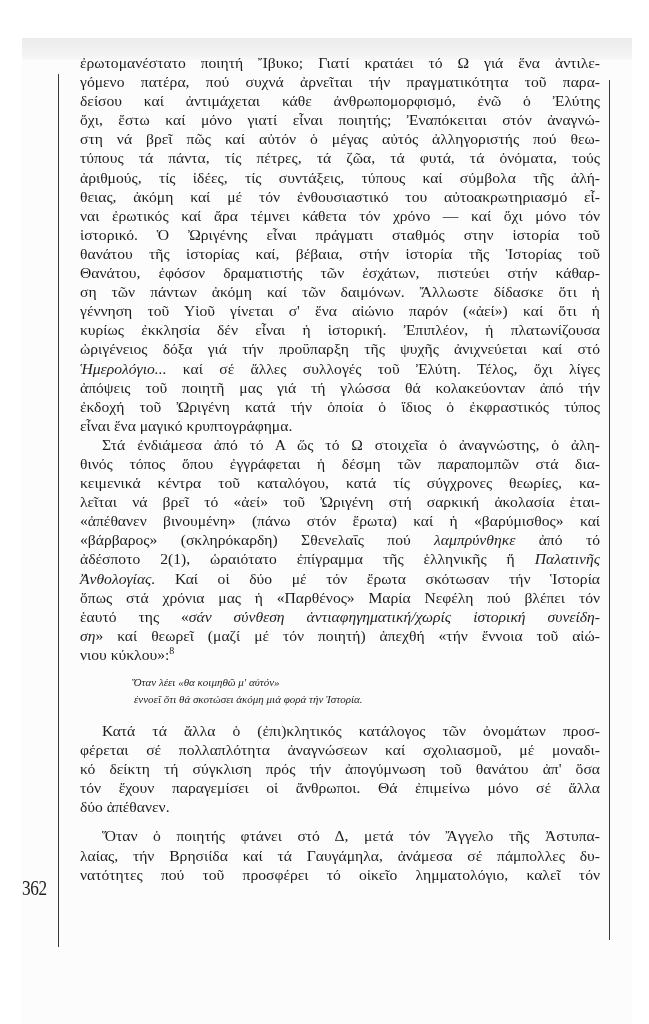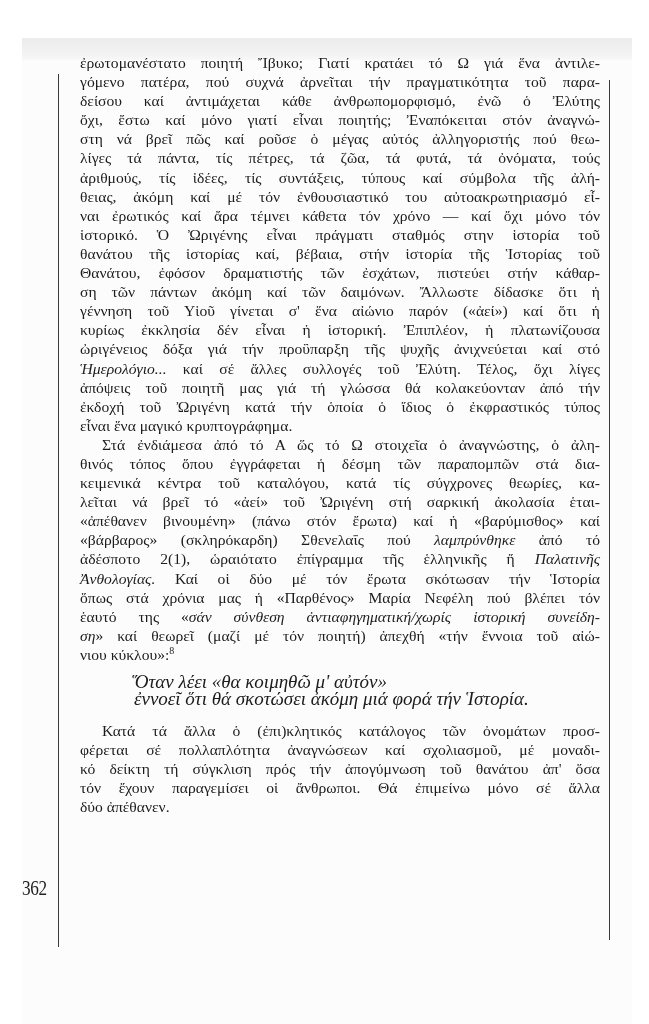--- a/index.html
+++ b/index.html
@@ -82,21 +82,21 @@
     .gap-small {
       height: 10px;
     }
     .gap-med {
       height: 14px;
     }
     .verse {
       display: block;
       padding-left: 52px;
       font-style: italic;
-      font-size: 19px;
+      font-size: 11px;
       line-height: 16.5px;
       white-space: nowrap;
     }
     .verse .vline {
       display: block;
     }
     .verse .vline.second {
       padding-left: 2px;
     }
     .it { font-style: italic; }
@@ -115,22 +115,22 @@
 <div class="rule-right"></div>
 <div class="page-number">362</div>
 
 <div class="text-block">
 
   <div>
     <span class="line">ἐρωτομανέστατο ποιητή Ἴβυκο; Γιατί κρατάει τό Ω γιά ἕνα ἀντιλε-</span>
     <span class="line">γόμενο πατέρα, πού συχνά ἀρνεῖται τήν πραγματικότητα τοῦ παρα-</span>
     <span class="line">δείσου καί ἀντιμάχεται κάθε ἀνθρωπομορφισμό, ἐνῶ ὁ Ἐλύτης</span>
     <span class="line">ὄχι, ἔστω καί μόνο γιατί εἶναι ποιητής; Ἐναπόκειται στόν ἀναγνώ-</span>
-    <span class="line">στη νά βρεῖ πῶς καί ροῦσε ὁ μέγας αὐτός ἀλληγοριστής πού θεω-</span>
-    <span class="line">λίγες τά πάντα, τίς πέτρες, τά ζῶα, τά φυτά, τά ὀνόματα, τούς</span>
+    <span class="line">στη νά βρεῖ πῶς καί αὐτόν ὁ μέγας αὐτός ἀλληγοριστής πού θεω-</span>
+    <span class="line">τύπους τά πάντα, τίς πέτρες, τά ζῶα, τά φυτά, τά ὀνόματα, τούς</span>
     <span class="line">ἀριθμούς, τίς ἰδέες, τίς συντάξεις, τύπους καί σύμβολα τῆς ἀλή-</span>
     <span class="line">θειας, ἀκόμη καί μέ τόν ἐνθουσιαστικό του αὐτοακρωτηριασμό εἶ-</span>
     <span class="line">ναι ἐρωτικός καί ἄρα τέμνει κάθετα τόν χρόνο — καί ὄχι μόνο τόν</span>
     <span class="line">ἱστορικό. Ὁ Ὠριγένης εἶναι πράγματι σταθμός στην ἱστορία τοῦ</span>
     <span class="line">θανάτου τῆς ἱστορίας καί, βέβαια, στήν ἱστορία τῆς Ἱστορίας τοῦ</span>
     <span class="line">Θανάτου, ἐφόσον δραματιστής τῶν ἐσχάτων, πιστεύει στήν κάθαρ-</span>
     <span class="line">ση τῶν πάντων ἀκόμη καί τῶν δαιμόνων. Ἄλλωστε δίδασκε ὅτι ἡ</span>
     <span class="line">γέννηση τοῦ Υἱοῦ γίνεται σ' ἕνα αἰώνιο παρόν («ἀεί») καί ὅτι ἡ</span>
     <span class="line">κυρίως ἐκκλησία δέν εἶναι ἡ ἱστορική. Ἐπιπλέον, ἡ πλατωνίζουσα</span>
     <span class="line">ὠριγένειος δόξα γιά τήν προΰπαρξη τῆς ψυχῆς ἀνιχνεύεται καί στό</span>
@@ -167,14 +167,19 @@
   <div>
     <span class="line indent">Κατά τά ἄλλα ὁ (ἐπι)κλητικός κατάλογος τῶν ὀνομάτων προσ-</span>
     <span class="line">φέρεται σέ πολλαπλότητα ἀναγνώσεων καί σχολιασμοῦ, μέ μοναδι-</span>
     <span class="line">κό δείκτη τή σύγκλιση πρός τήν ἀπογύμνωση τοῦ θανάτου ἀπ' ὅσα</span>
     <span class="line">τόν ἔχουν παραγεμίσει οἱ ἄνθρωποι. Θά ἐπιμείνω μόνο σέ ἄλλα</span>
     <span class="line last">δύο ἀπέθανεν.</span>
   </div>
 
   <div class="gap-small"></div>
 
+  <div>
+    <span class="line indent">Ὅταν ὁ ποιητής φτάνει στό Δ, μετά τόν Ἄγγελο τῆς Ἀστυπα-</span>
+    <span class="line">λαίας, τήν Βρησιίδα καί τά Γαυγάμηλα, ἀνάμεσα σέ πάμπολλες δυ-</span>
+    <span class="line">νατότητες πού τοῦ προσφέρει τό οἰκεῖο λημματολόγιο, καλεῖ τόν</span>
+  </div>
 
 </div>
 
 </body></html>

